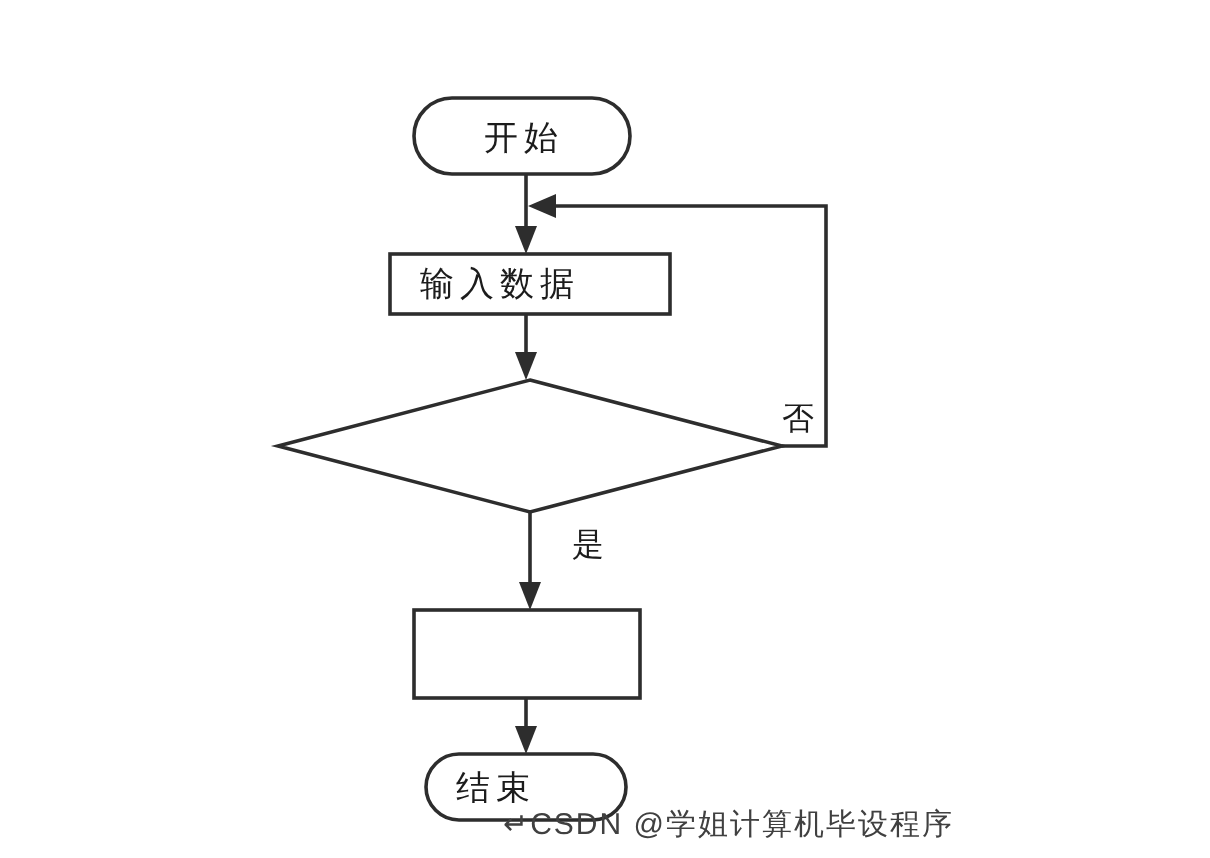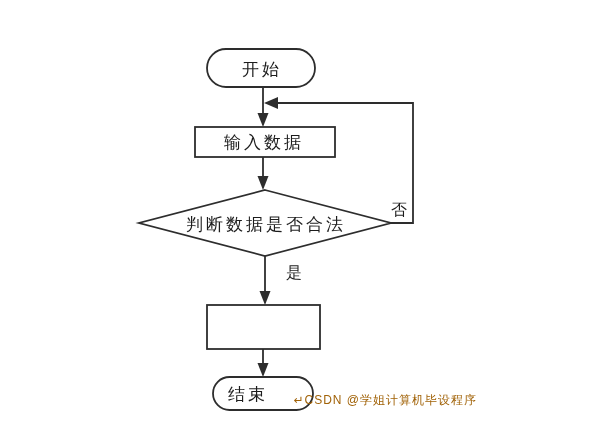--- a/index.html
+++ b/index.html
@@ -32,24 +32,24 @@
   .branch-label {
     position: absolute;
     transform: translate(-50%, -50%);
     font-size: 16px;
     color: #1c1c1c;
     white-space: nowrap;
   }
   .watermark {
     position: absolute;
     right: 3px;
-    top: 392px;
-    font-size: 12px;
+    top: 403px;
+    font-size: 15px;
     letter-spacing: 1px;
-    color: #a16207;
+    color: #404040;
     white-space: nowrap;
   }
 </style>
 </head>
 <body>
 
 <div class="canvas">
 
   <svg width="605" height="429" viewBox="0 0 605 429">
 
@@ -73,23 +73,22 @@
       <rect x="207" y="49" width="108" height="38" rx="19"></rect>
       <rect x="195" y="127" width="140" height="30"></rect>
       <polygon points="265,190 391,223 265,256 139,223"></polygon>
       <rect x="207" y="305" width="113" height="44"></rect>
       <rect x="213" y="377" width="100" height="33" rx="16.5"></rect>
     </g>
   </svg>
 
   <div class="node-label" style="left:262px; top:69px">开始</div>
 
-  <div class="node-label" style="left:264px; top:142px">输入数据</div>
+  <div class="node-label" style="left:250px; top:142px">输入数据</div>
 
-  <div class="node-label" style="left:266px; top:224px">判断数据是否合法</div>
 
 
   <div class="node-label" style="left:248px; top:394px">结束</div>
 
   <div class="branch-label" style="left:294px; top:273px">是</div>
 
   <div class="branch-label" style="left:399px; top:210px">否</div>
 
   <div class="watermark">↵CSDN @学姐计算机毕设程序</div>
 

